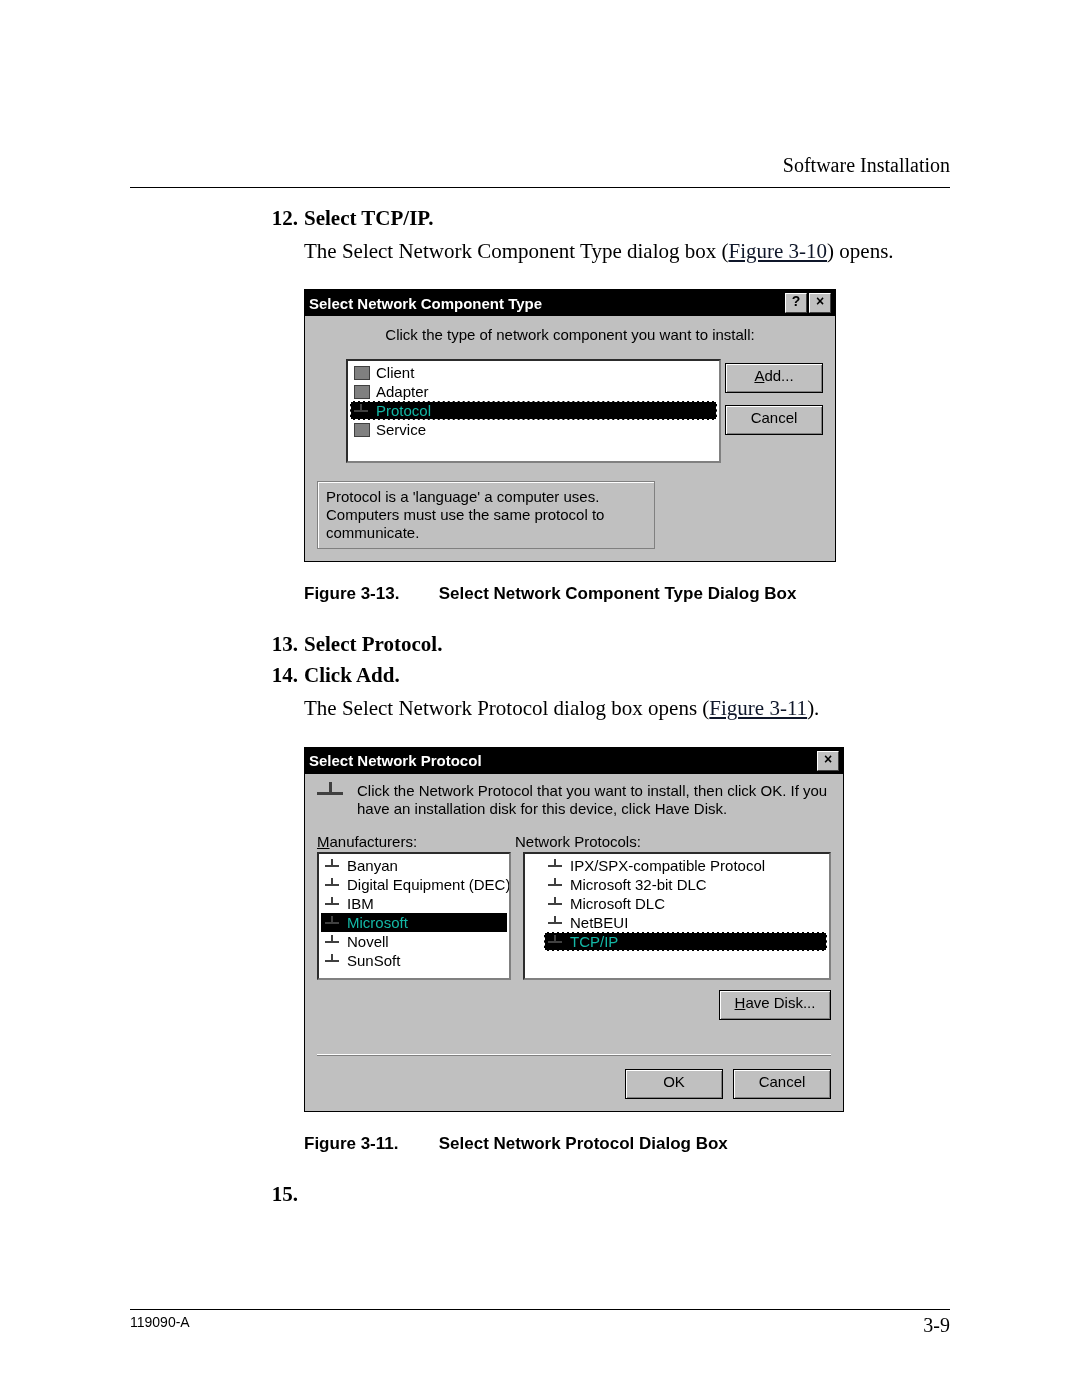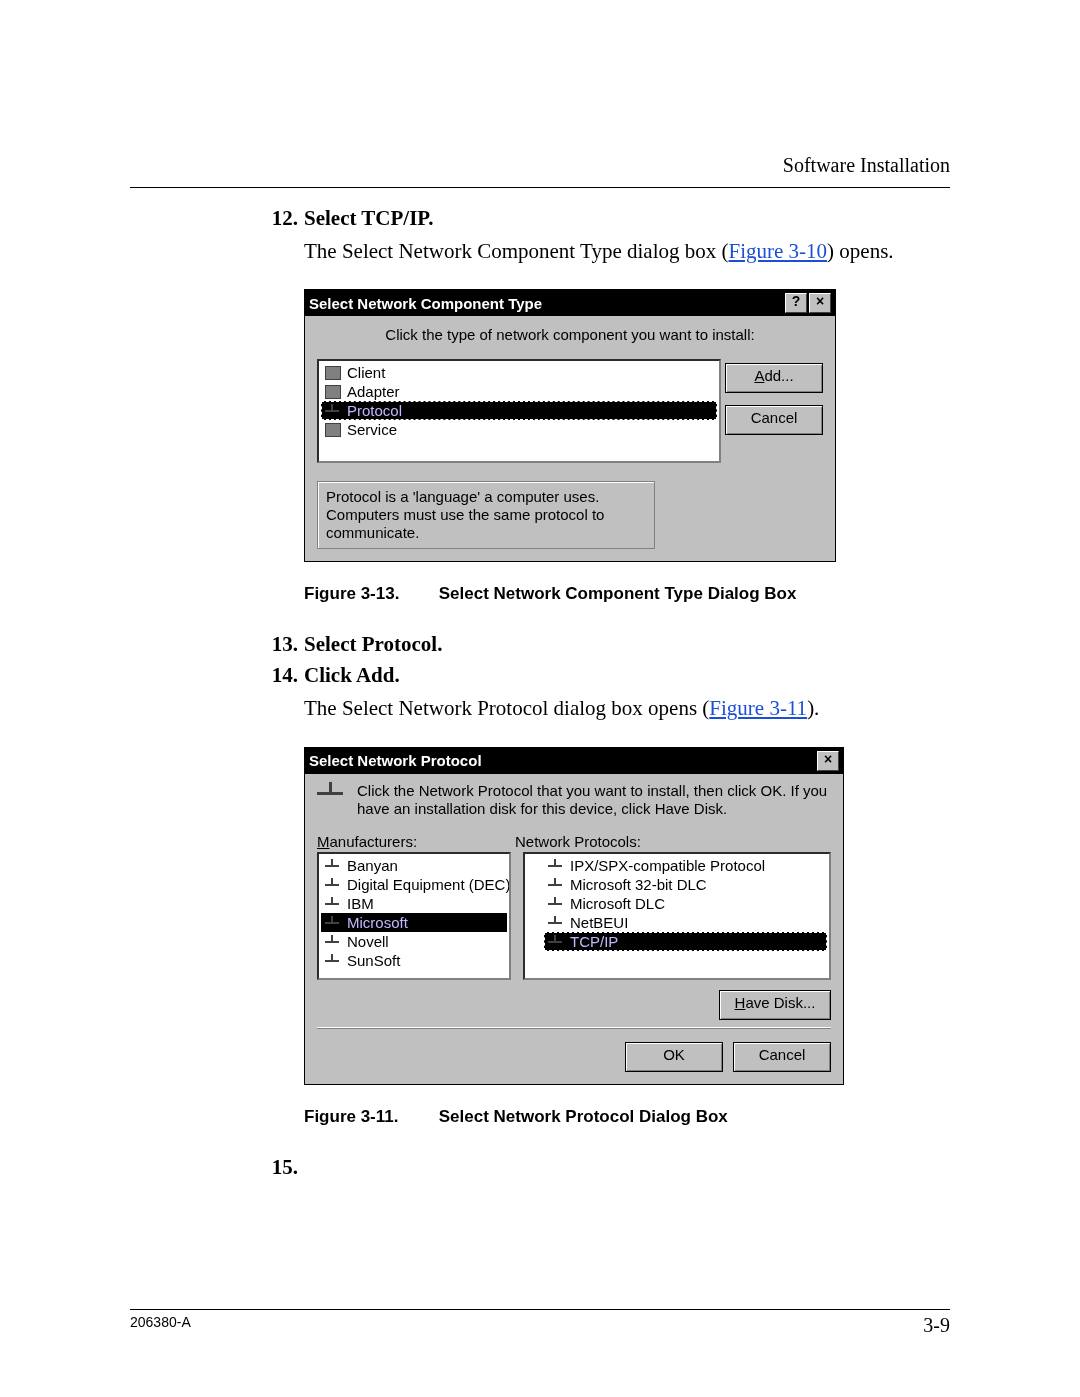--- a/index.html
+++ b/index.html
@@ -45,21 +45,21 @@
   }
   .step-text {
     font-weight: bold;
   }
   .para {
     font-size: 21px;
     margin: 4px 0 24px 34px;
     line-height: 1.35;
   }
   a.link {
-    color: #1d4ed8;
+    color: #0f172a;
     text-decoration: underline;
   }
   .fig-caption {
     font-family: Arial, Helvetica, sans-serif;
     font-weight: bold;
     font-size: 17px;
     margin: 22px 0 28px 34px;
   }
   .fig-caption .caplabel {
     display: inline-block;
@@ -104,40 +104,41 @@
     text-align: center;
     margin-left: 2px;
     font-family: Arial, sans-serif;
   }
   .dlg-inner {
     padding: 10px 12px 12px 12px;
   }
   .dlg-row {
     display: flex;
     gap: 4px;
+    margin-left: 29px;
   }
   .listbox {
     flex: 1;
     background: #fff;
     border: 2px inset #808080;
     padding: 2px 2px;
     height: 96px;
     overflow: hidden;
   }
   .li-row {
     display: flex;
     align-items: center;
     gap: 6px;
     padding: 1px 4px;
     font-size: 15px;
     white-space: nowrap;
   }
   .li-row.selected {
     background: #000;
-    color: #c4b5fd;
+    color: #14b8a6;
   }
   .li-row.selected.dashed {
     outline: 1px dashed #fff;
     outline-offset: -1px;
   }
   .icon {
     display: inline-block;
     width: 16px;
     height: 14px;
     background: #808080;
@@ -246,21 +247,21 @@
   .btn-row {
     display: flex;
     justify-content: flex-end;
     gap: 10px;
     margin-top: 10px;
   }
   .btn-row.separated {
     padding-top: 14px;
     border-top: 1px solid #fff;
     box-shadow: inset 0 1px 0 #808080;
-    margin-top: 7px;
+    margin-top: 34px;
   }
   .underline-first::first-letter { text-decoration: underline; }
 
   
   .footer {
     position: absolute;
     left: 130px;
     right: 130px;
     bottom: 60px;
   }
@@ -432,17 +433,17 @@
 
     <div class="step">
       <span class="step-num">15.</span>
     </div>
 
   </div>
 
   <div class="footer">
     <hr class="footer-rule">
     <div class="footer-row">
-      <span>206380-A</span>
+      <span>119090-A</span>
       <span class="pg">3-9</span>
     </div>
   </div>
 </div>
 
 </body></html>

